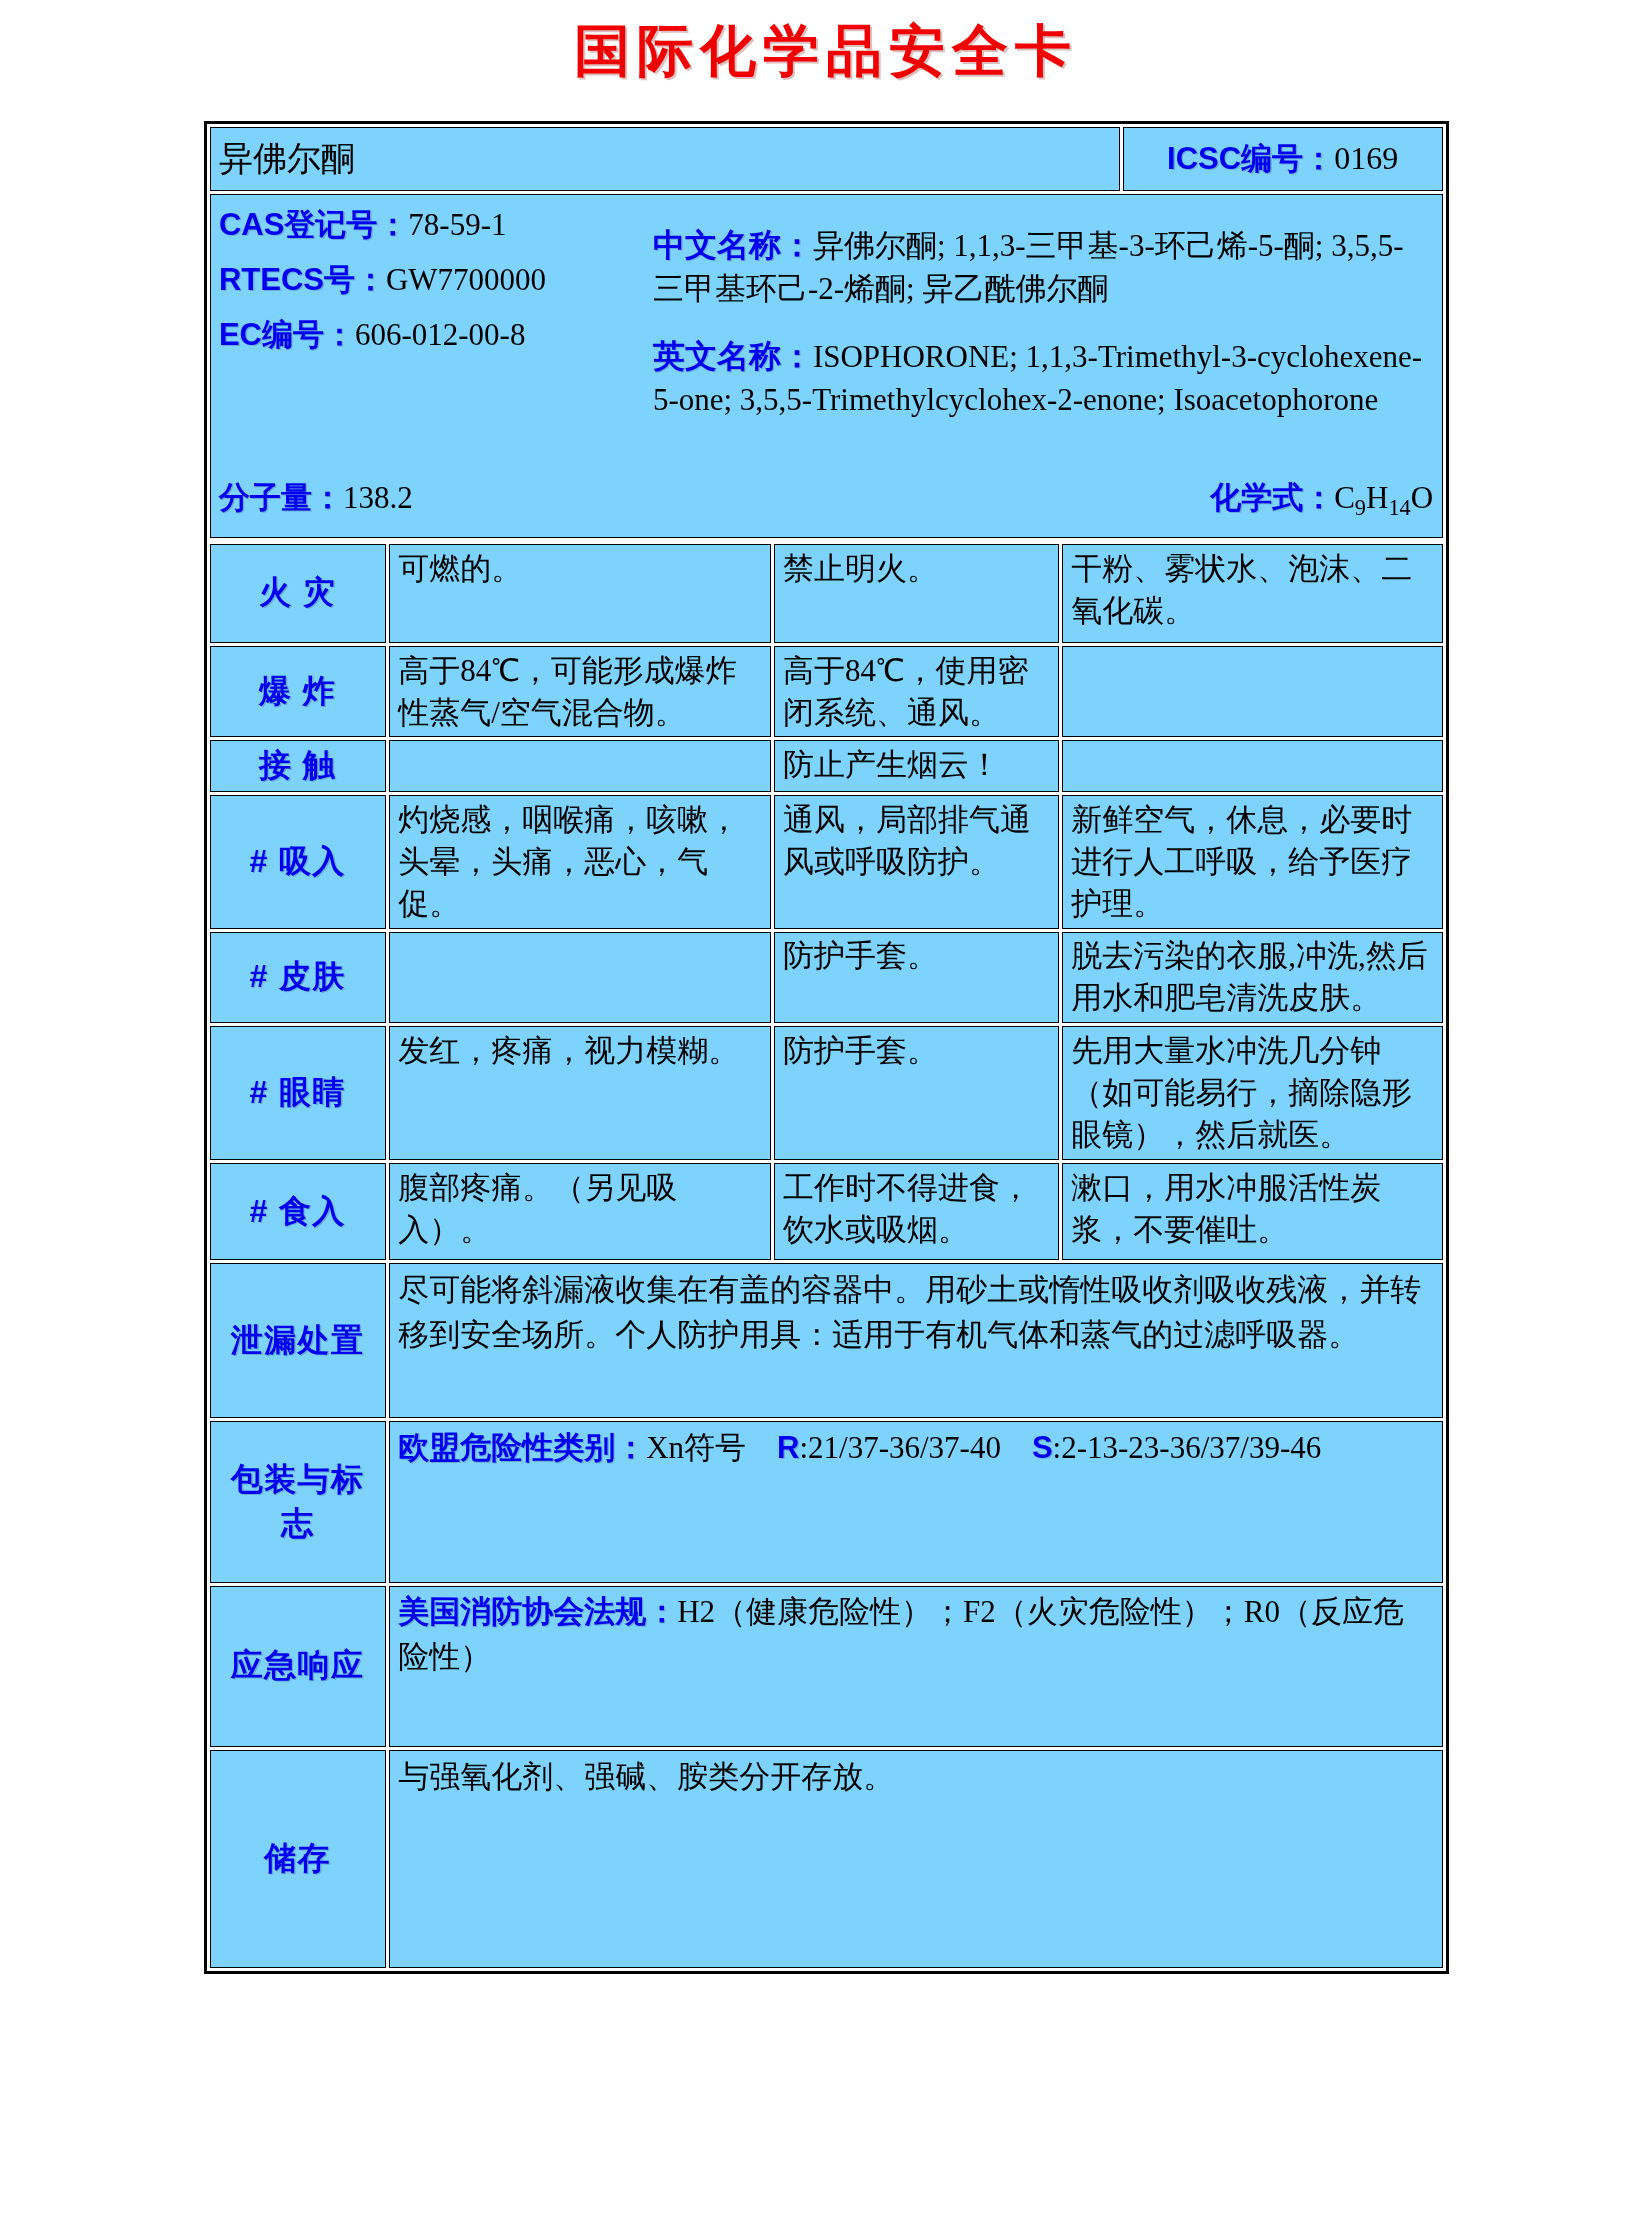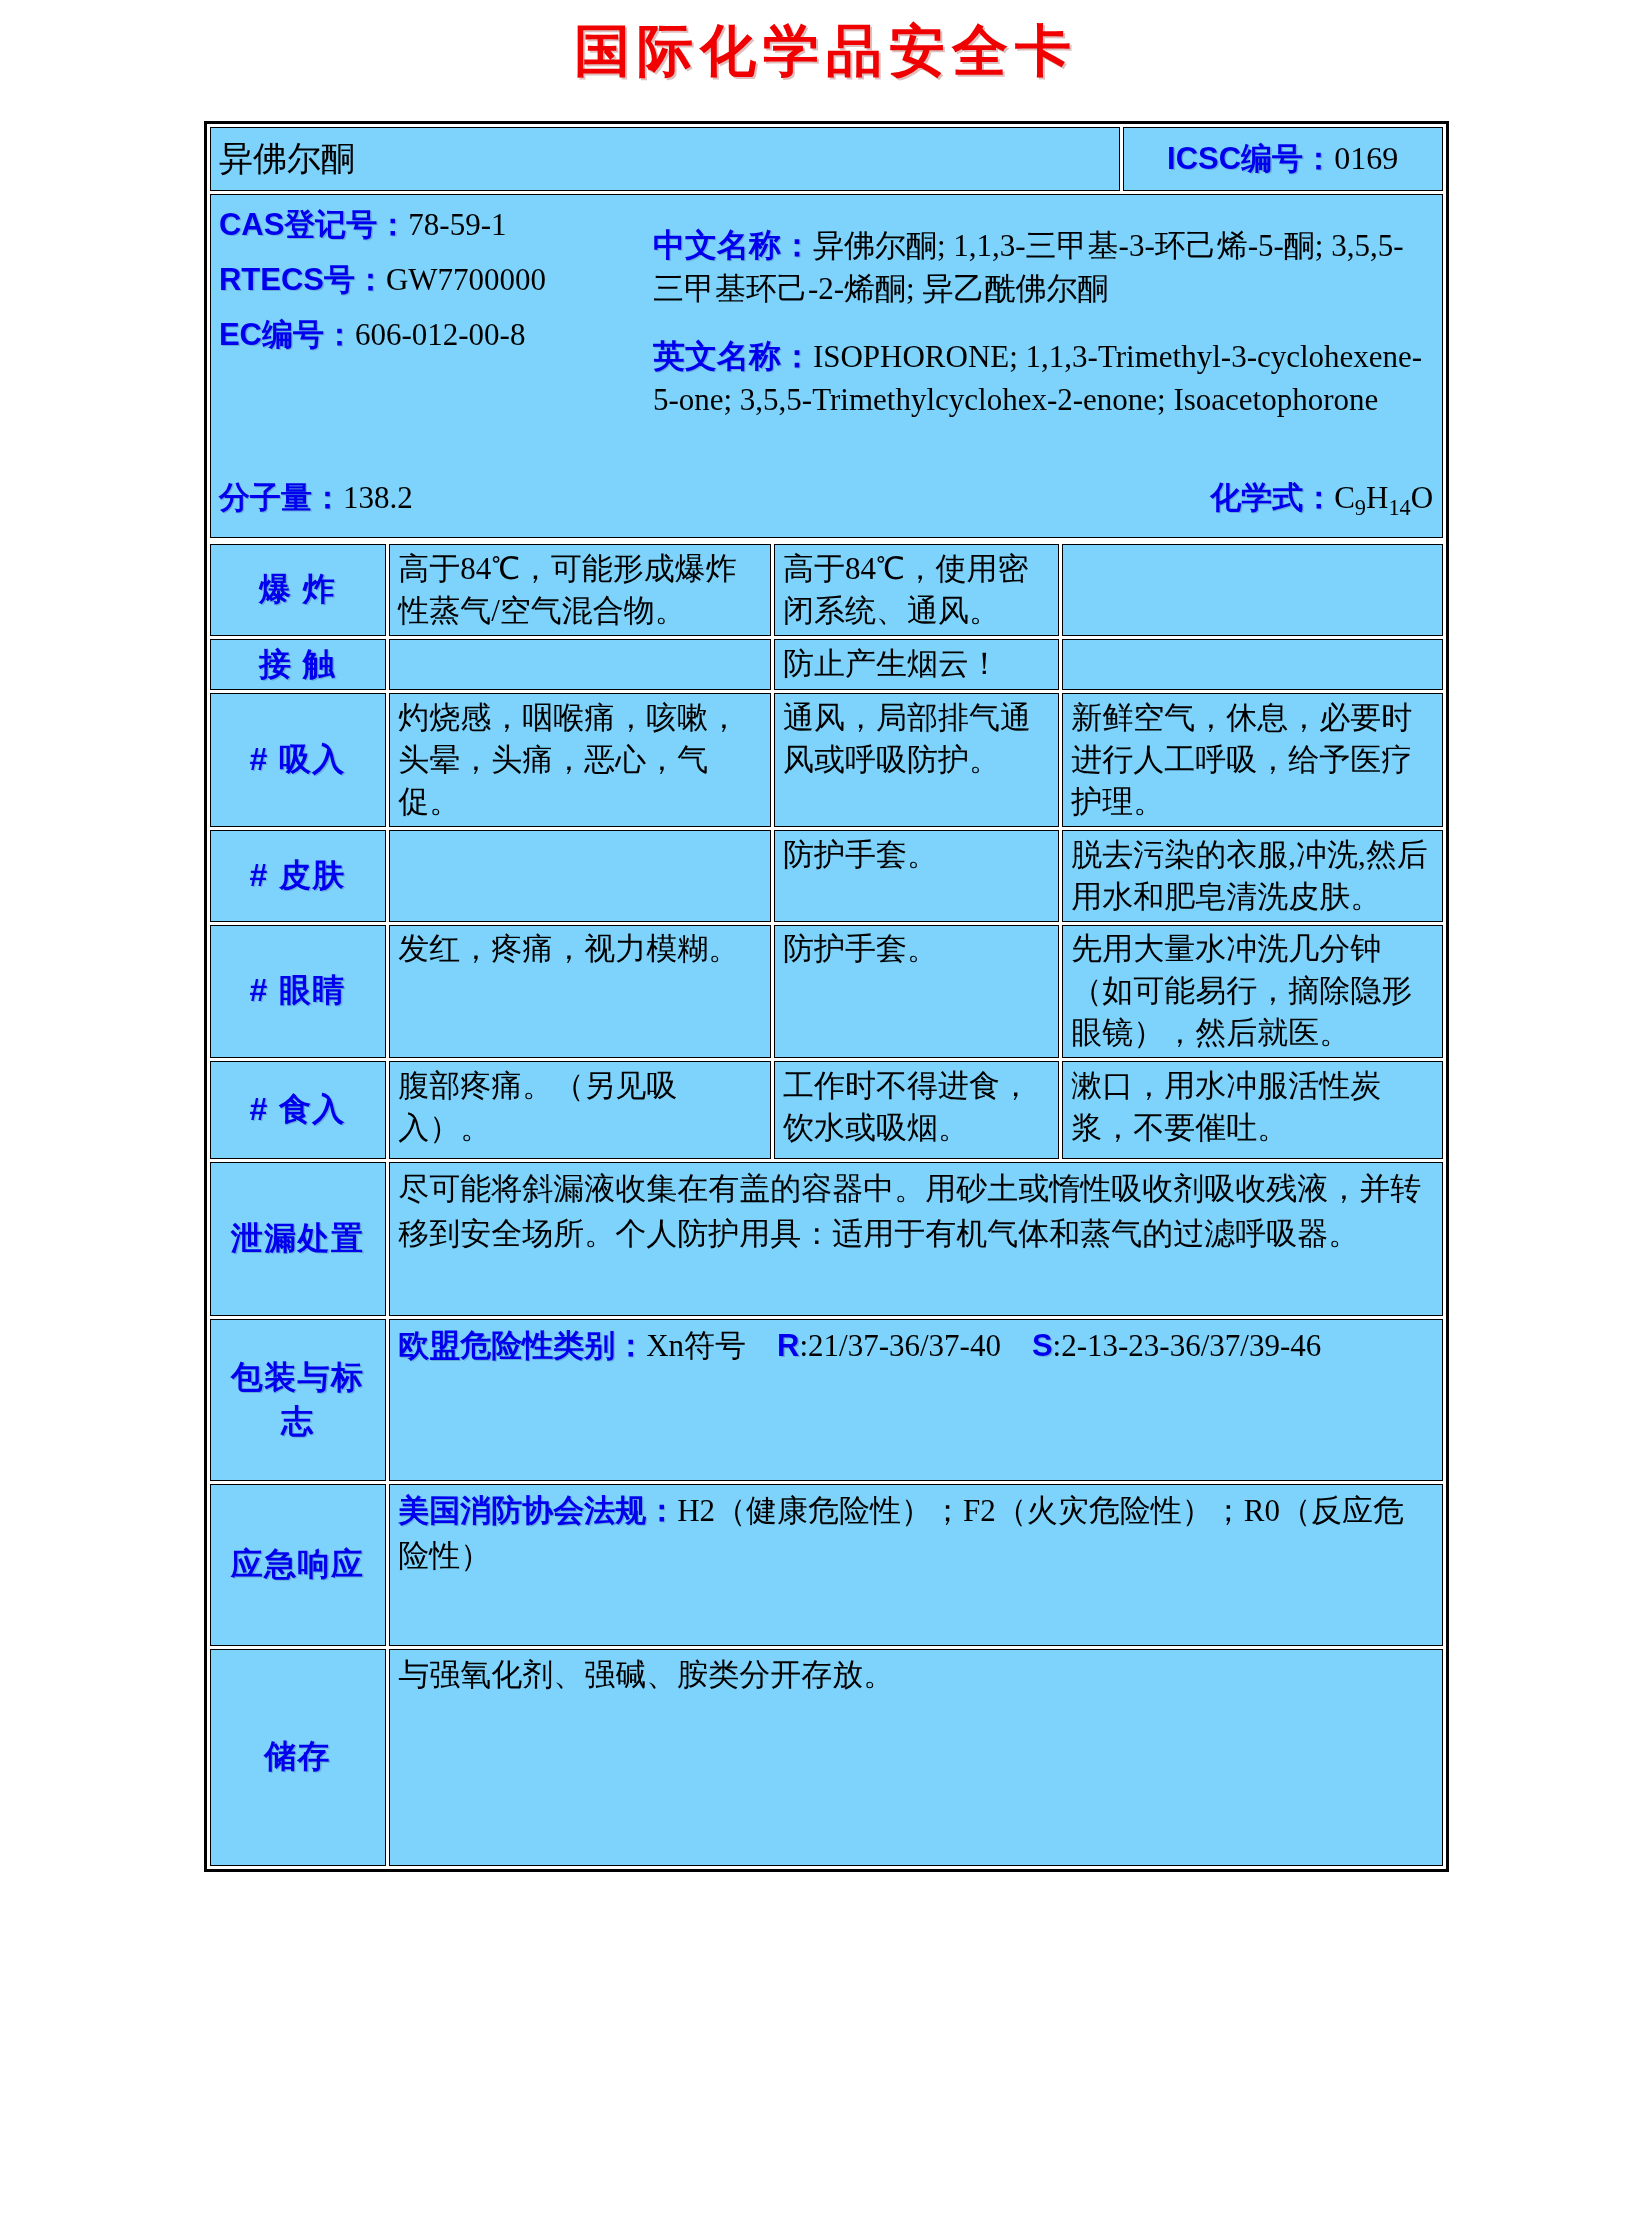--- a/index.html
+++ b/index.html
@@ -162,20 +162,26 @@
 
   <table>
     <colgroup>
       <col style="width:14.4%">
         <col style="width:31.2%">
         <col style="width:23.3%">
         <col style="width:31.1%">
     </colgroup>
     <tbody>
 
+    <tr class="r0">
+      <td class="rlabel">火 灾</td>
+      <td class="content">可燃的。</td>
+      <td class="content">禁止明火。</td>
+      <td class="content">干粉、雾状水、泡沫、二氧化碳。</td>
+    </tr>
 
     <tr class="r1">
       <td class="rlabel">爆 炸</td>
       <td class="content">高于84℃，可能形成爆炸性蒸气/空气混合物。</td>
       <td class="content">高于84℃，使用密闭系统、通风。</td>
       <td class="content"></td>
     </tr>
 
     <tr class="r2">
       <td class="rlabel">接 触</td>

